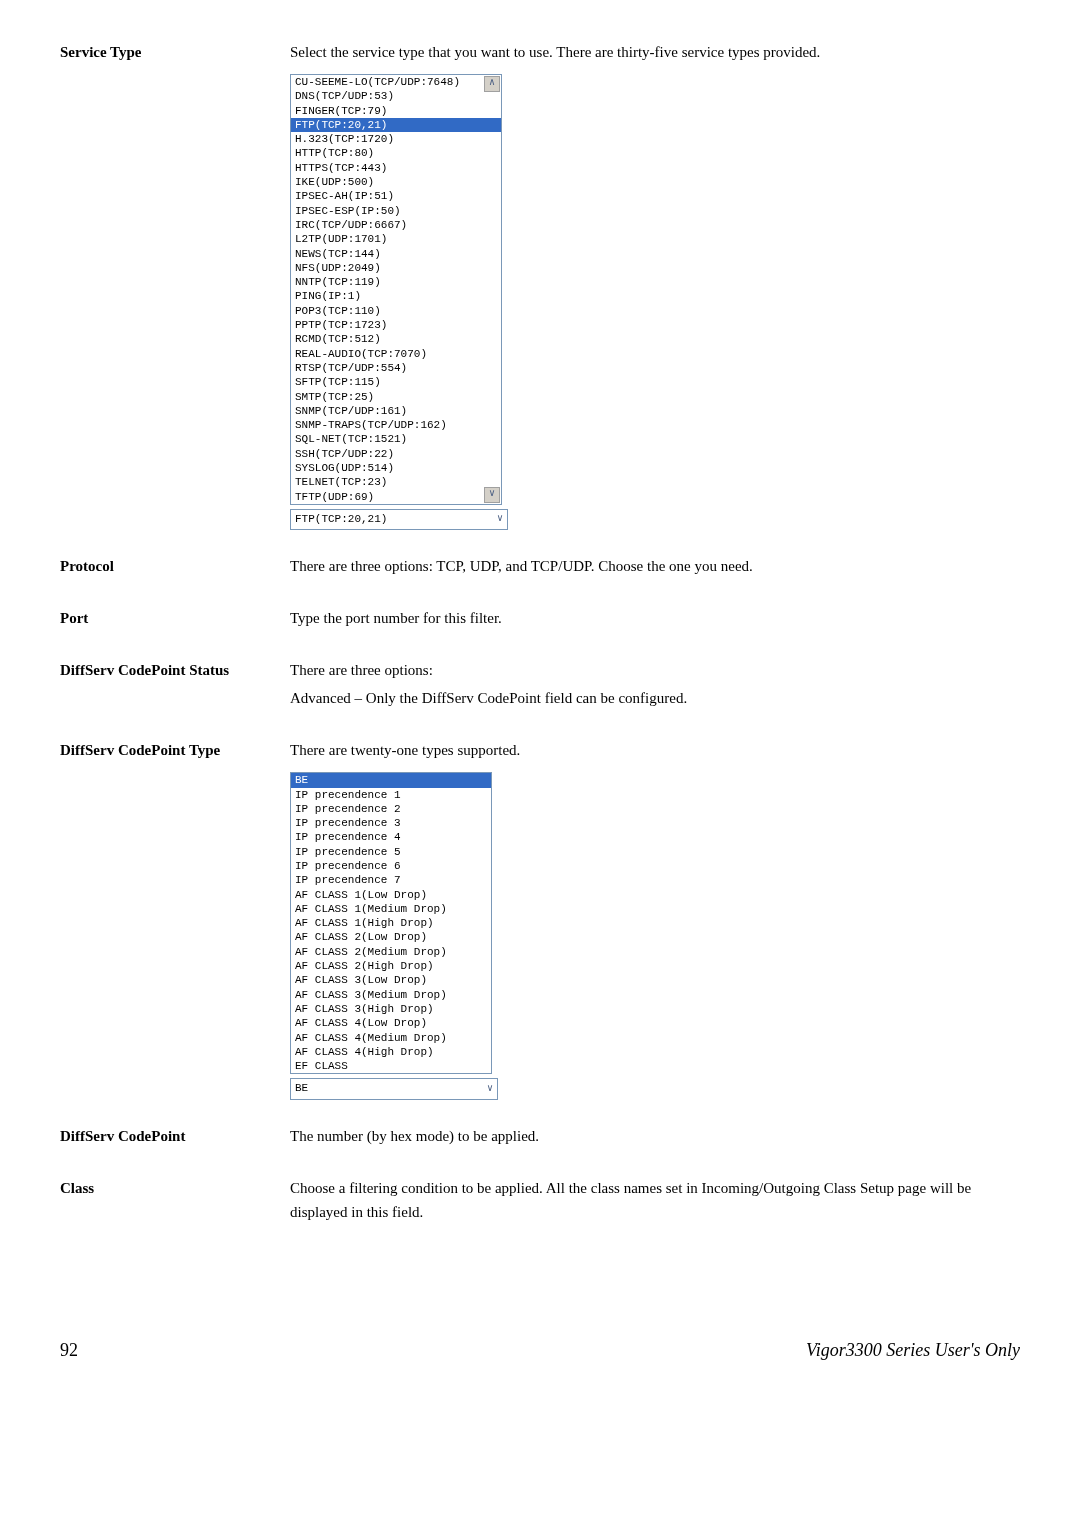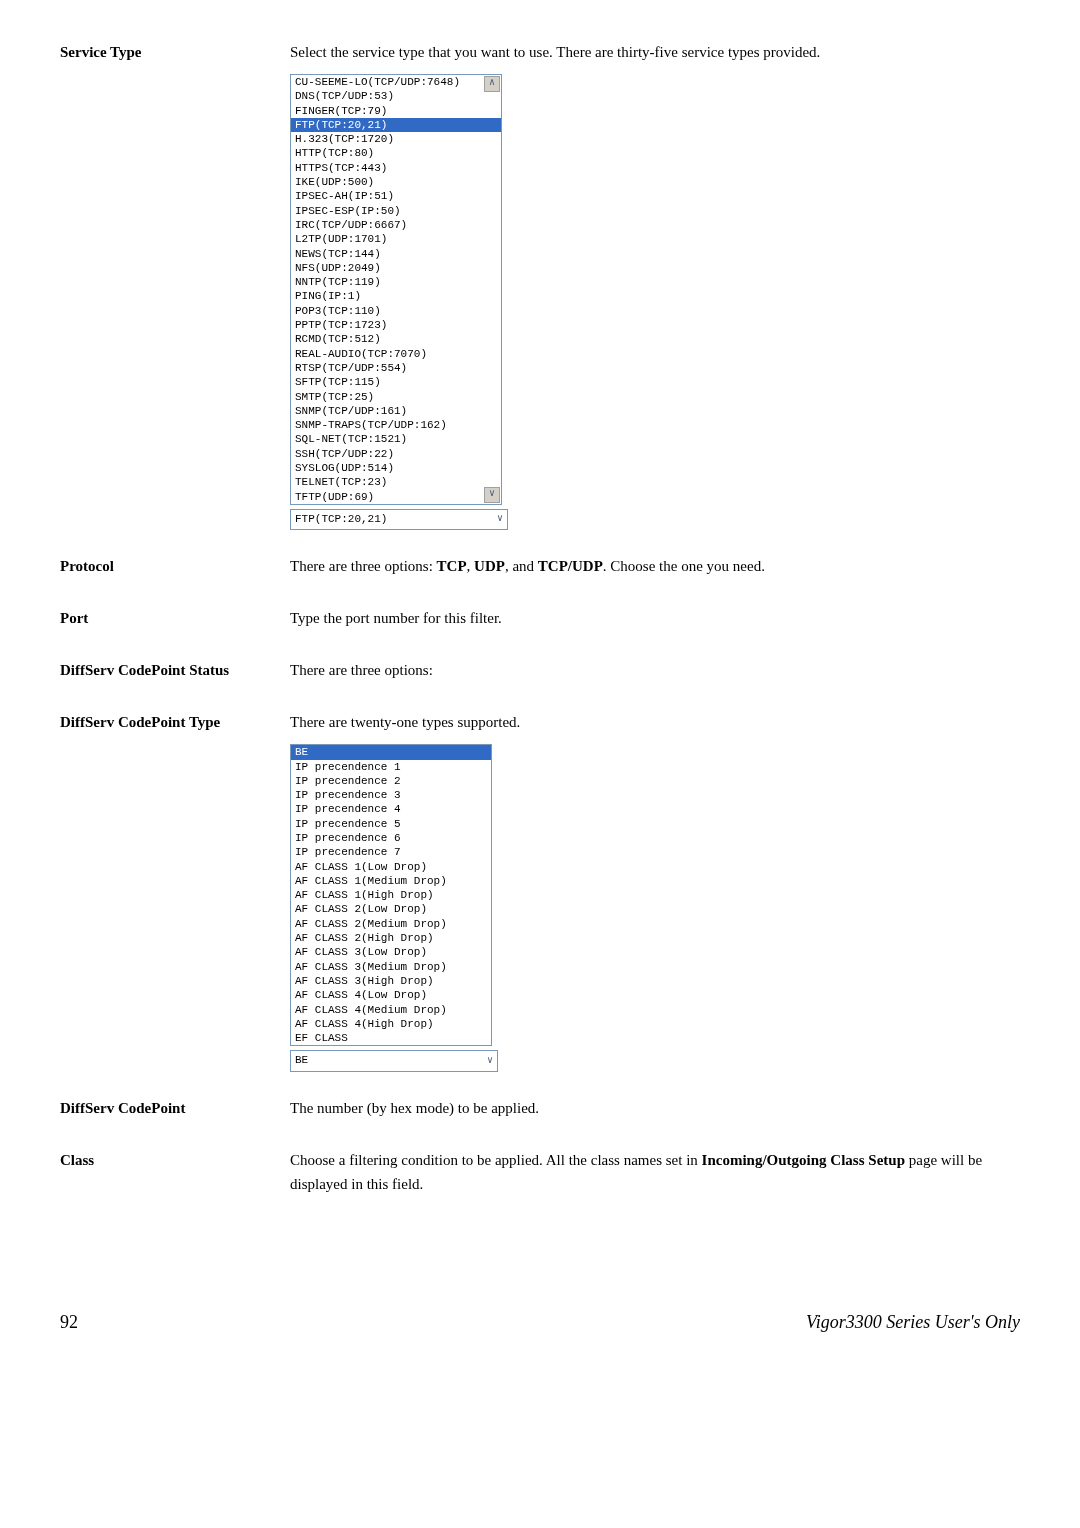--- a/index.html
+++ b/index.html
@@ -23,21 +23,21 @@
       font-weight: bold;
       font-family: Georgia, 'Times New Roman', serif;
     }
     .desc-col {
       flex: 1;
     }
     .desc-col p {
       margin: 0 0 4px 0;
     }
     strong.b {
-      font-weight: bold;
+      font-weight: normal;
       text-align: center;
     }
     .listbox {
       margin-top: 6px;
       border: 1px solid #7a98b8;
       background: #fff;
       width: 210px;
       font-family: 'Courier New', monospace;
       font-size: 11px;
       line-height: 1.3;
@@ -127,20 +127,23 @@
   <div class="label-col">Port</div>
   <div class="desc-col">
     <p>Type the port number for this filter.</p>
   </div>
 </div>
 
 <div class="row">
   <div class="label-col">DiffServ CodePoint Status</div>
   <div class="desc-col">
     <p>There are three options:</p>
+    <p>
+      <strong class="b">Advanced – </strong><span>Only the </span><strong class="b">DiffServ CodePoint</strong><span> field can be configured.</span>
+    </p>
   </div>
 </div>
 
 <div class="row">
   <div class="label-col">DiffServ CodePoint Type</div>
   <div class="desc-col">
     <p>There are twenty-one types supported.</p>
     <div class="listbox" id="dscp-listbox" style="width:200px;"><div class="item selected">BE</div><div class="item">IP precendence 1</div><div class="item">IP precendence 2</div><div class="item">IP precendence 3</div><div class="item">IP precendence 4</div><div class="item">IP precendence 5</div><div class="item">IP precendence 6</div><div class="item">IP precendence 7</div><div class="item">AF CLASS 1(Low Drop)</div><div class="item">AF CLASS 1(Medium Drop)</div><div class="item">AF CLASS 1(High Drop)</div><div class="item">AF CLASS 2(Low Drop)</div><div class="item">AF CLASS 2(Medium Drop)</div><div class="item">AF CLASS 2(High Drop)</div><div class="item">AF CLASS 3(Low Drop)</div><div class="item">AF CLASS 3(Medium Drop)</div><div class="item">AF CLASS 3(High Drop)</div><div class="item">AF CLASS 4(Low Drop)</div><div class="item">AF CLASS 4(Medium Drop)</div><div class="item">AF CLASS 4(High Drop)</div><div class="item">EF CLASS</div></div>
     <div class="dropdown" style="width:198px;">
       <span>BE</span>

